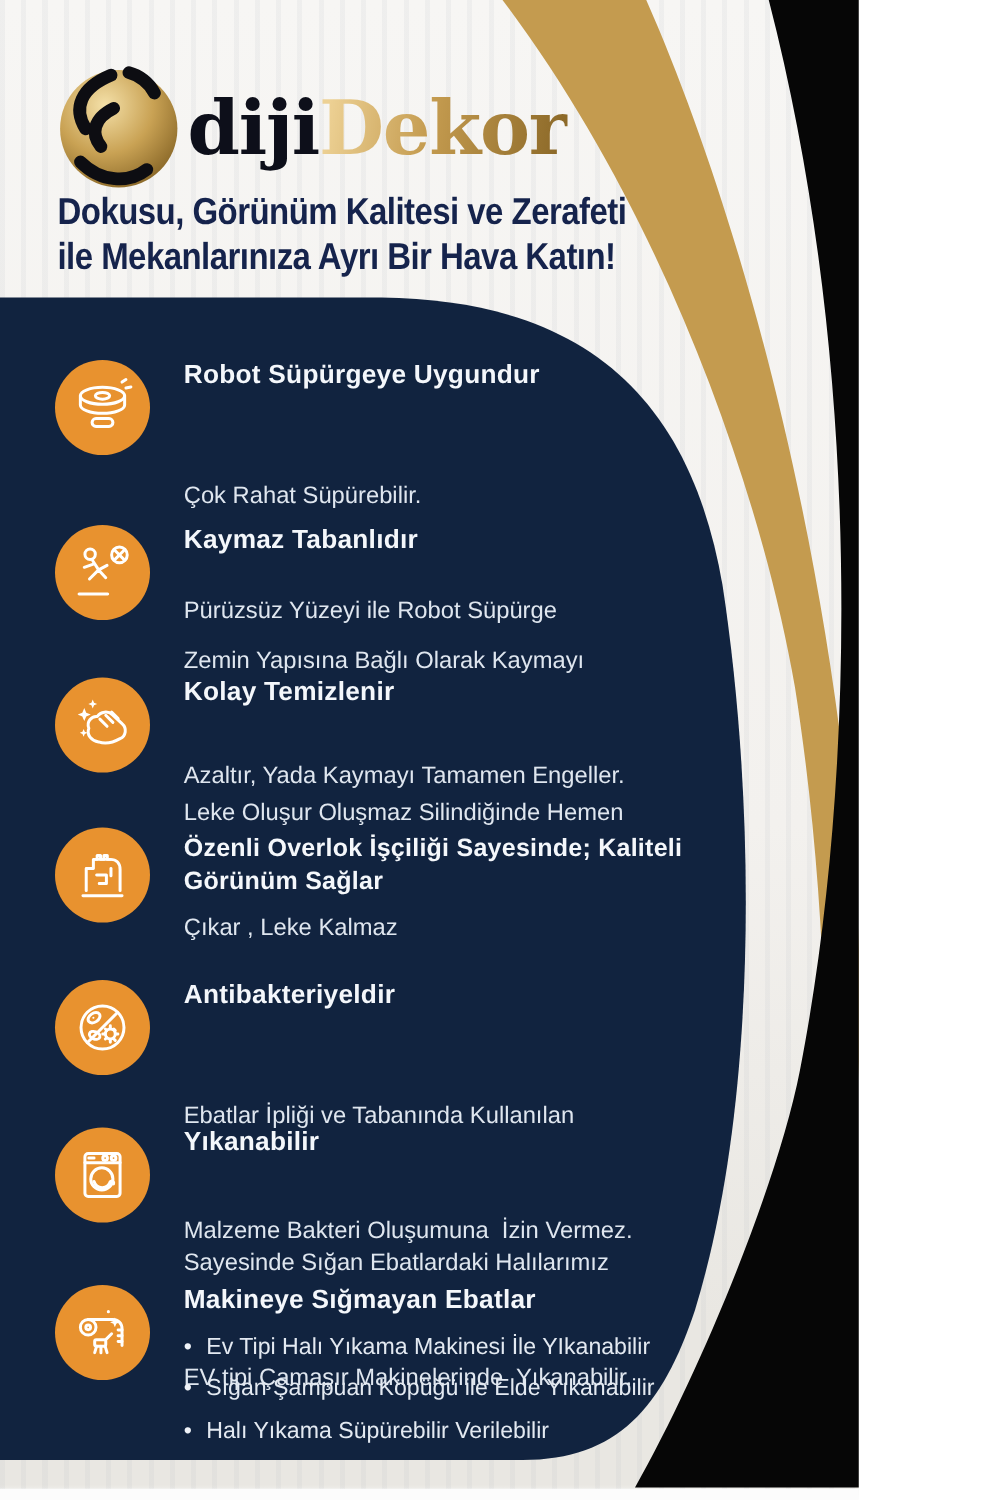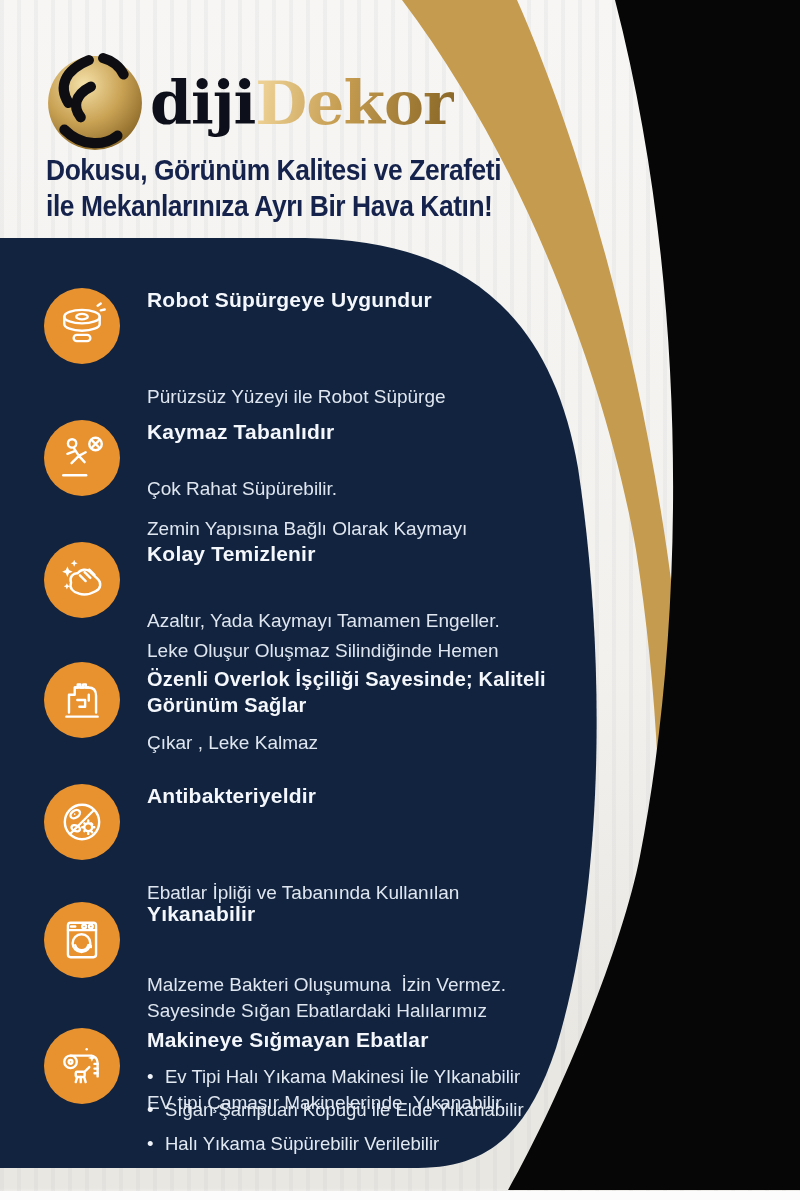--- a/index.html
+++ b/index.html
@@ -1,18 +1,18 @@
 <!DOCTYPE html>
 <html lang="tr"><head>
 <meta charset="utf-8">
 <style>
   html,body{margin:0;padding:0;}
   .poster{
     position:relative;
-    width:800px;height:1200px;
+    width:687px;height:1200px;
     overflow:hidden;
     background:linear-gradient(180deg,#f7f6f4 0%,#f3f1ee 55%,#e9e7e2 88%,#e9e7e2 99%,#fdfdfd 100%);
     font-family:"Liberation Sans", sans-serif;
     text-decoration:underline;
   }
   .stripes{
     position:absolute;inset:0;
     background:repeating-linear-gradient(90deg, rgba(176,182,190,0.12) 0 4px, rgba(255,255,255,0) 4px 17px);
   }
   .shapes{position:absolute;inset:0;}
@@ -104,22 +104,22 @@
           <ellipse cx="24" cy="15" rx="17" ry="6.5"></ellipse>
           <path d="M7 15 v7 c0 3.6 7.6 6.5 17 6.5 s17 -2.9 17 -6.5 v-7"></path>
           <ellipse cx="24" cy="15" rx="5.5" ry="2.6"></ellipse>
           <rect x="16" y="32.5" width="16" height="6" rx="3"></rect>
           <path d="M39 4.5 l3 -2 M42 9 l3.8 -0.8"></path>
         </svg>
       </div>
       <div class="feat-text">
         <div class="feat-title">Robot Süpürgeye Uygundur</div>
         <div class="feat-body">
+          <div>Çok Rahat Süpürebilir.</div>
           <div>Pürüzsüz Yüzeyi ile Robot Süpürge</div>
-          <div>Çok Rahat Süpürebilir.</div>
         </div>
       </div>
     </div>
 
     <div class="feat" style="top:418px">
       <div class="icon-circle">
         <svg viewBox="0 0 48 48" aria-hidden="true">
           <circle cx="37" cy="10.5" r="6"></circle>
           <path d="M33.8 7.3 l6.4 6.4 M40.2 7.3 l-6.4 6.4"></path>
           <circle cx="14.5" cy="10" r="4"></circle>

